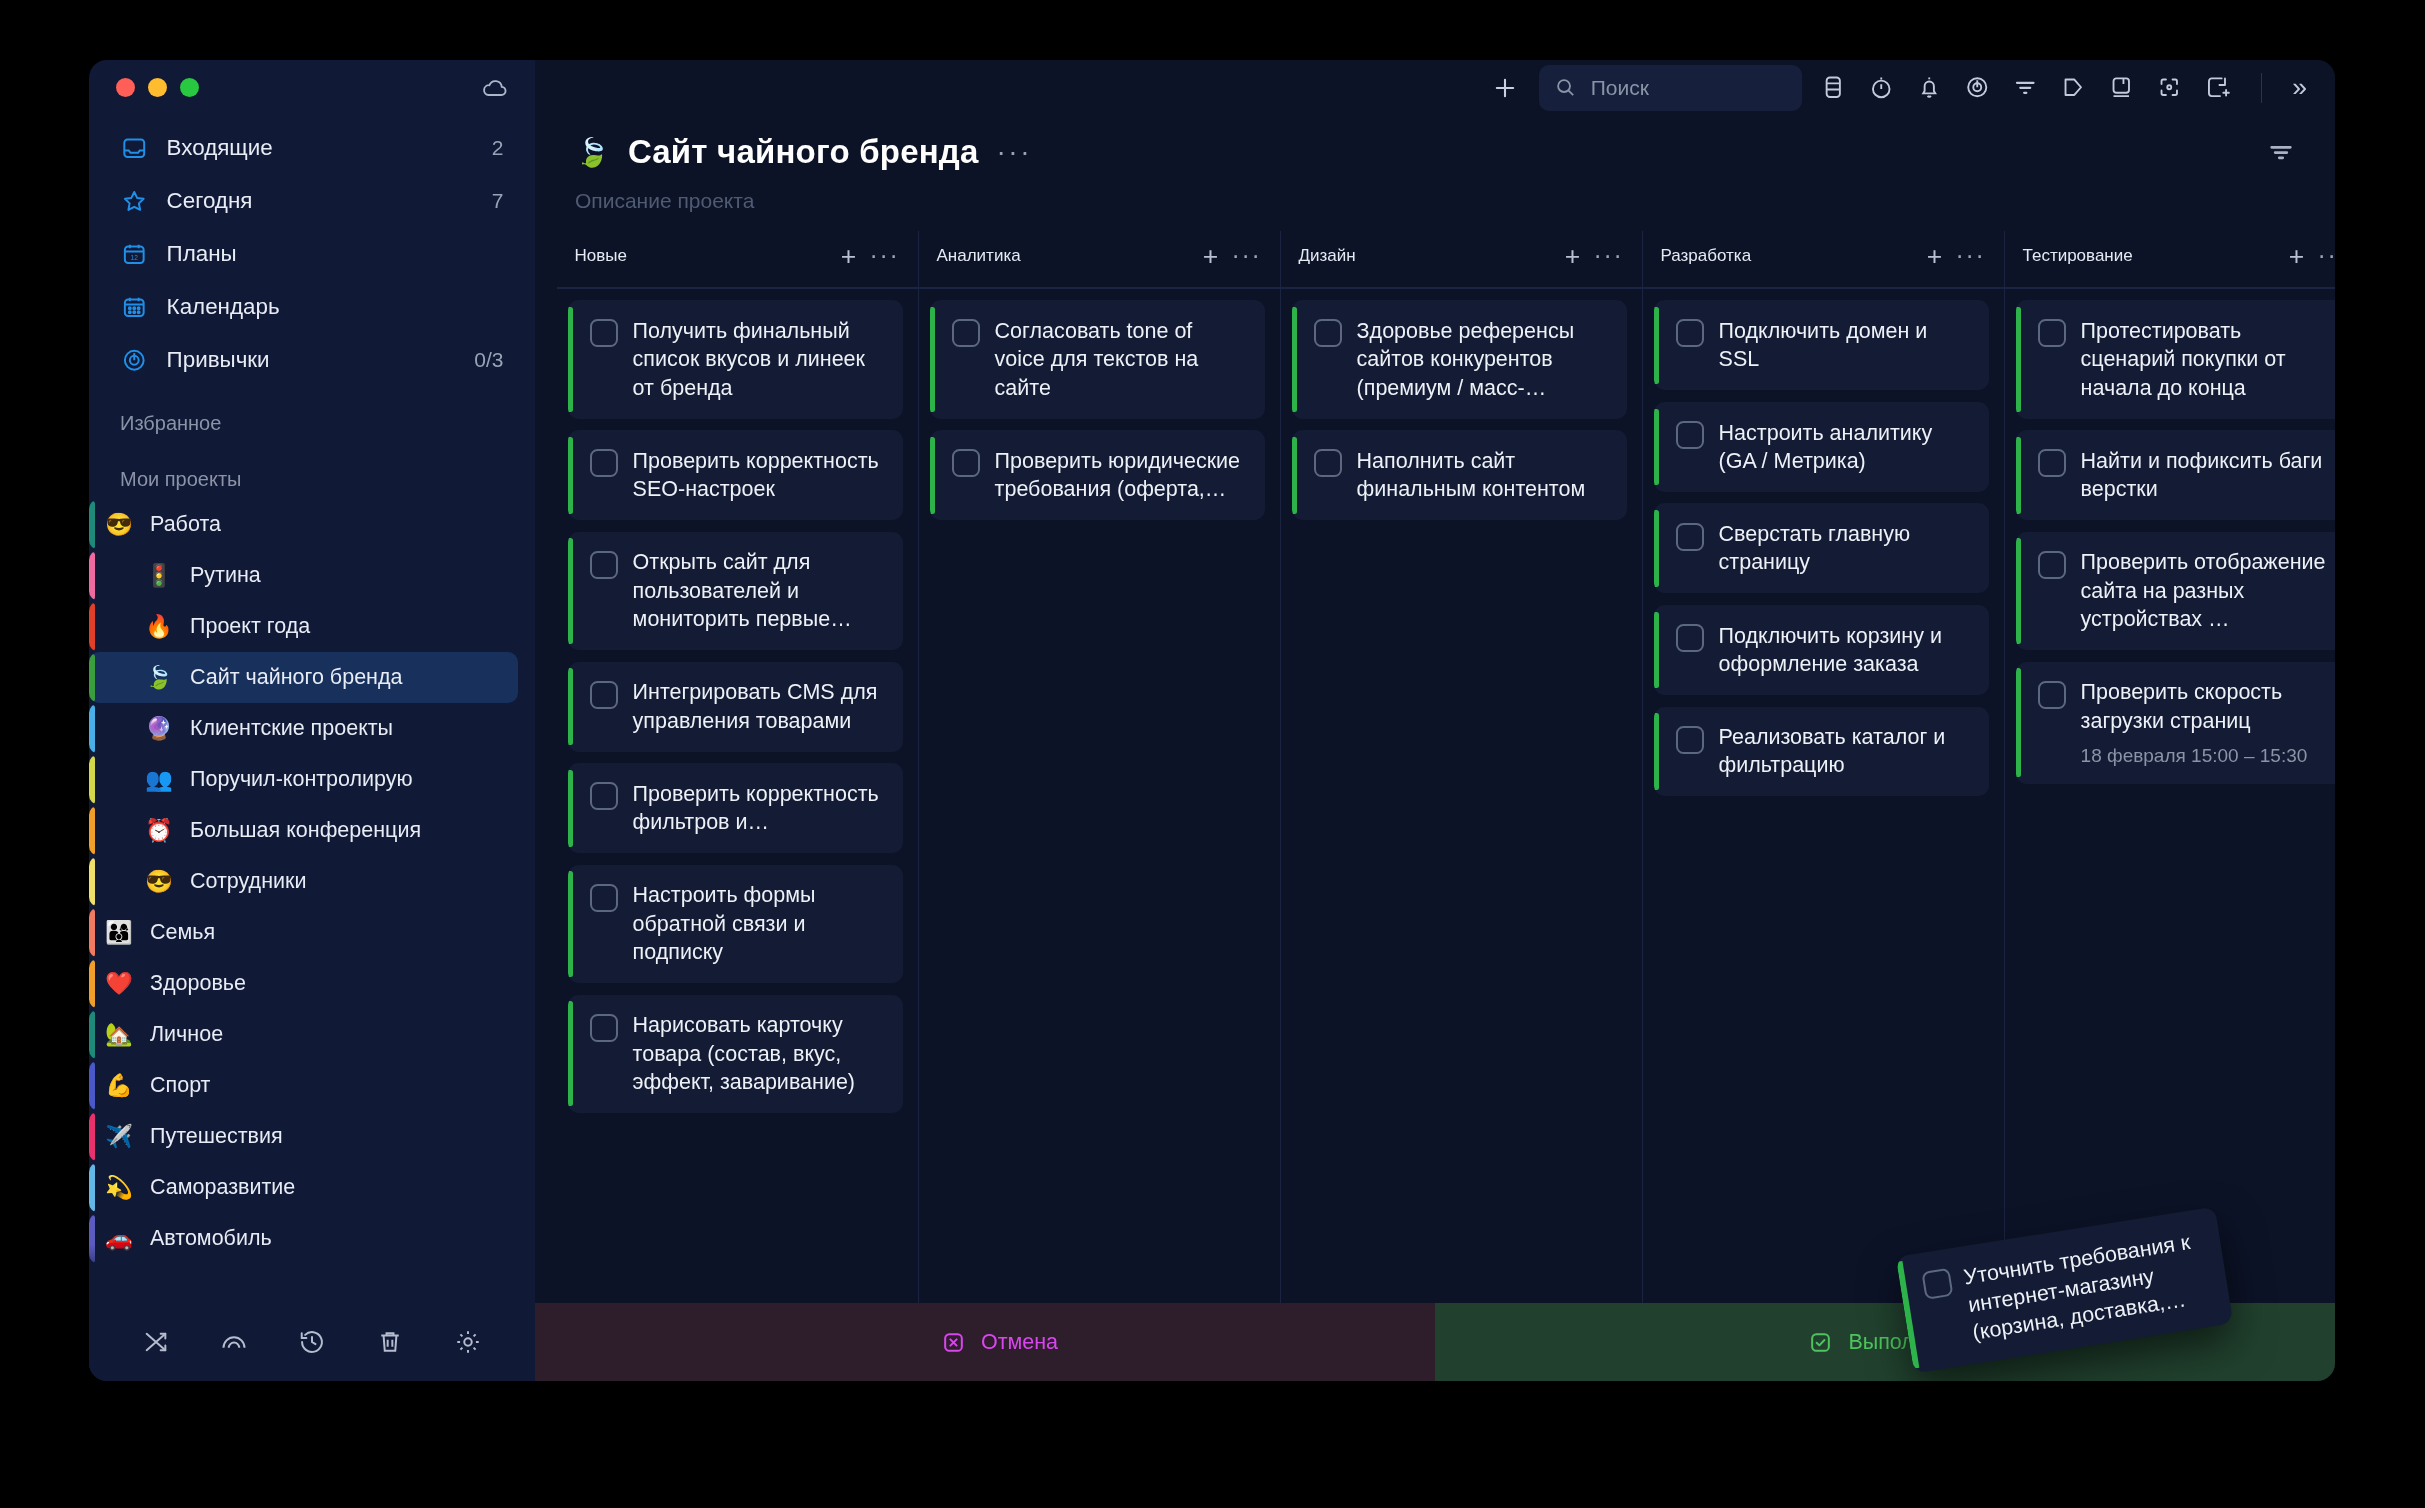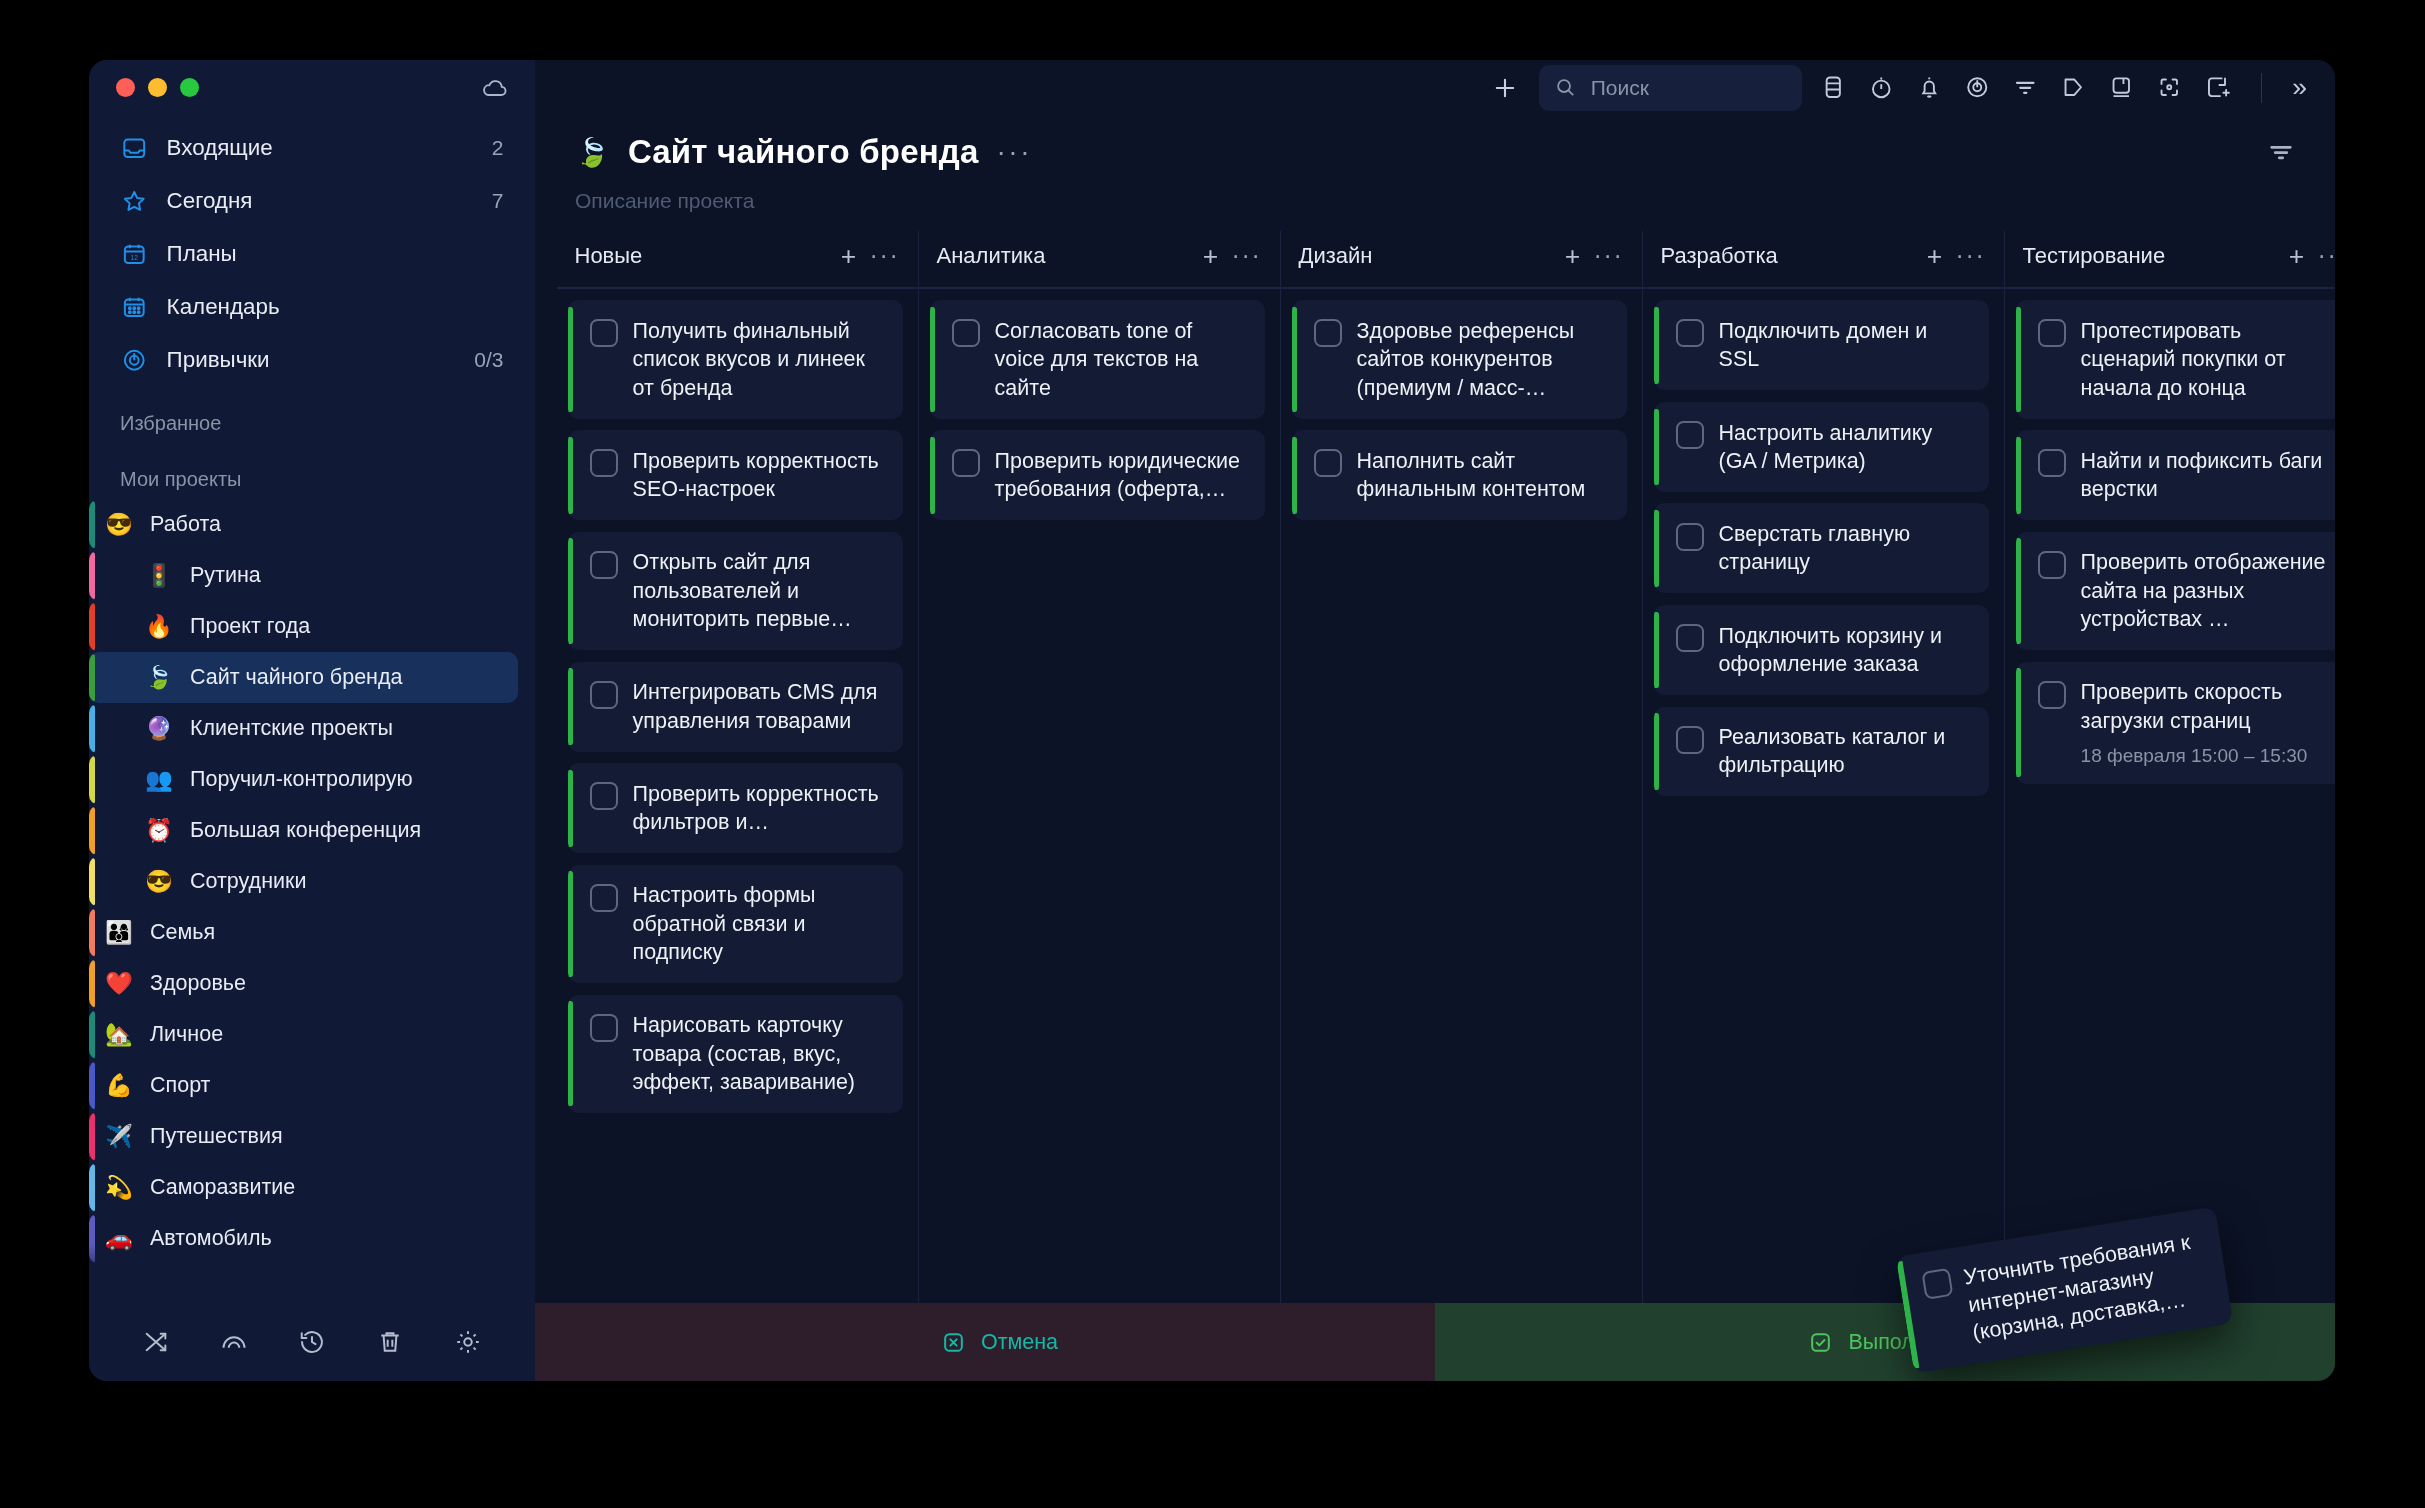--- a/index.html
+++ b/index.html
@@ -175,21 +175,21 @@
     width: 362px; flex: 0 0 362px;
     display: flex; flex-direction: column;
     border-right: 1.7px solid #1a2340;
     min-height: 0;
   }
   .col-head {
     display: flex; align-items: center;
     padding: 11.6px 18px 18px 18px;
     gap: 8.3px;
   }
-  .col-name { color: #e6eaf3; font-size: 22px; flex: 1 1 auto; white-space: nowrap; }
+  .col-name { color: #e6eaf3; font-size: 17px; flex: 1 1 auto; white-space: nowrap; }
   .col-add { color: #b8c0d2; font-size: 26.5px; line-height: 1; padding: 0 5px; }
   .col-dots { color: #9aa3b5; font-size: 25px; letter-spacing: 1.7px; line-height: 1; }
   .col-div { height: 1.7px; background: #1b2442; margin: 0; }
   .col-body {
     flex: 1 1 auto;
     padding: 11.6px 15px 0 11.6px;
     display: flex; flex-direction: column;
     gap: 11.6px;
     overflow: hidden;
   }
@@ -244,21 +244,21 @@
     height: 78px;
     display: flex;
     z-index: 30;
   }
   .dz {
     flex: 1 1 50%;
     display: flex; align-items: center; justify-content: center;
     gap: 15px;
     font-size: 21.5px;
   }
-  .dz-cancel { background: #2e1d2b; color: #14b8a6; padding-left: 29px; }
+  .dz-cancel { background: #2e1d2b; color: #d946ef; padding-left: 29px; }
   .dz-done { background: #21412e; color: #4ec45e; }
   .dz .bico { display: flex; }
 
   svg { display: block; }
 </style>
 </head>
 <body>
 
 <div class="screen">
   <div class="window">

